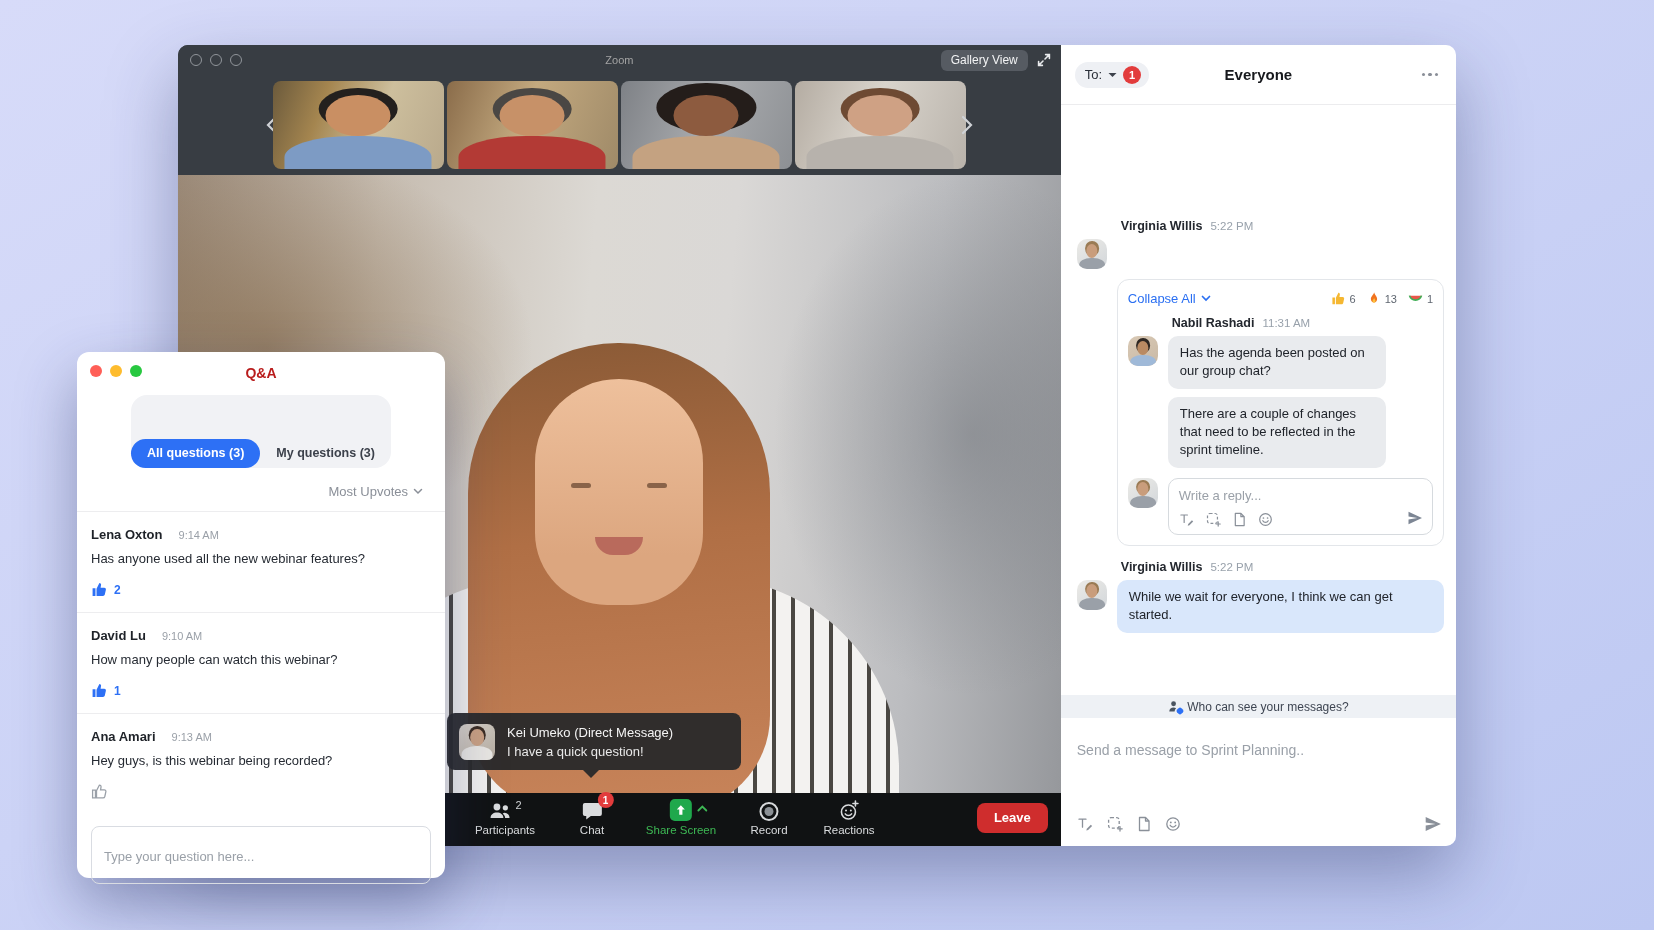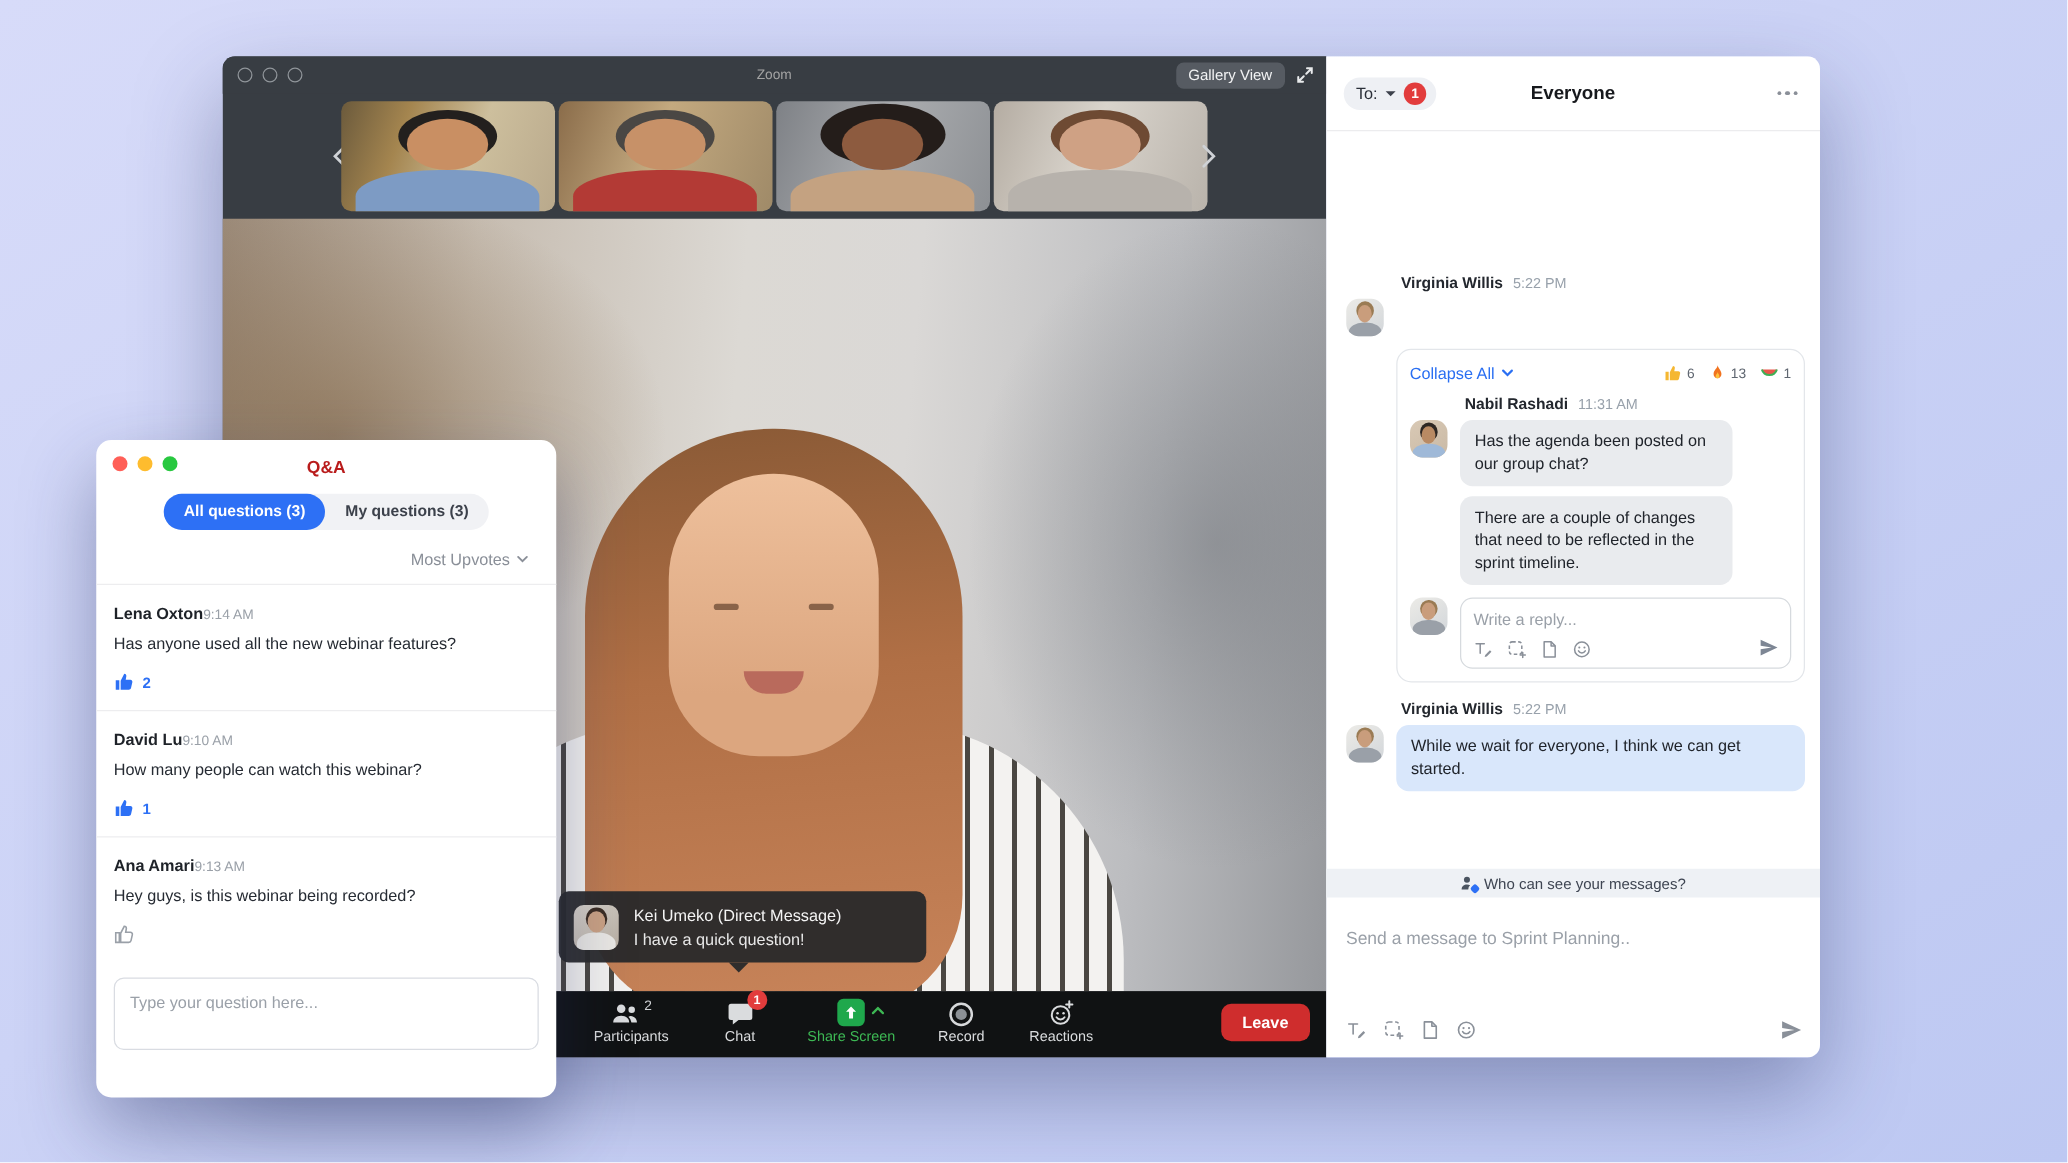--- a/index.html
+++ b/index.html
@@ -139,33 +139,33 @@
 
   
   .qa-window { position:absolute; left:77px; top:352px; width:368px; height:526px; background:#fff;
     border-radius:12px; box-shadow:0 26px 60px rgba(35,45,95,.4); z-index:10; }
   .qa-header { position:relative; padding-top:13px; height:32px; }
   .qa-traffic { position:absolute; left:13px; top:13px; display:flex; gap:8px; }
   .tl.red { background:#ff5f57; } .tl.yellow { background:#febc2e; } .tl.green { background:#28c840; }
   .qa-title { text-align:center; font-weight:bold; font-size:14px; color:#b91c1c; }
   .qa-tabs { display:flex; justify-content:center; margin-top:11px; }
   .seg { background:#f1f2f5; border-radius:16px; display:flex; }
-  .seg-btn { padding:7px 16px 8px; font-size:12.5px; font-weight:bold; border-radius:16px; color:#3c414b; cursor:pointer; }
+  .seg-btn { padding:7px 16px 8px; font-size:12.5px; font-weight:bold; border-radius:16px; color:#3c414b; cursor:pointer;margin-top:44px; }
   .seg-btn.active { background:#2d70f5; color:#fff; }
   .qa-sort { display:flex; justify-content:flex-end; align-items:center; gap:5px; padding:16px 22px 12px 0;
     color:#8a8f98; font-size:13px; cursor:pointer; }
   .qa-list { border-top:1px solid #ededef; }
   .qa-item { padding:15px 14px 14px; border-bottom:1px solid #ededef; }
   .qa-item:last-child { border-bottom:none; }
-  .qa-name-row { display:flex; gap:0; align-items:baseline;text-align:right; }
+  .qa-name-row { display:flex; gap:16px; align-items:baseline;text-align:right; }
   .qa-name { font-weight:bold; font-size:13px; color:#1e2228; }
   .qa-time { font-size:11px; color:#9aa0a8; }
   .qa-text { margin-top:9px; font-size:13px; color:#262b33; }
   .qa-vote { margin-top:15px; display:flex; align-items:center; gap:6px; font-size:12px; font-weight:bold; color:#2d70f5; cursor:pointer; }
-  .qa-input-wrap { margin:12px 14px 0; border:1px solid #d9dce2; border-radius:8px; height:58px; padding:10px 12px; }
+  .qa-input-wrap { margin:12px 14px 0; border:1px solid #d9dce2; border-radius:8px; height:58px; padding:20px 12px; }
   .qa-input { width:100%; border:none; outline:none; font-size:13px; color:#3c414b; font-family:"Liberation Sans",sans-serif; }
   .qa-input::placeholder { color:#9aa0a8; }
 
   svg { display:block; }
 </style>
 </head>
 <body>
 
 <div class="canvas">
 

